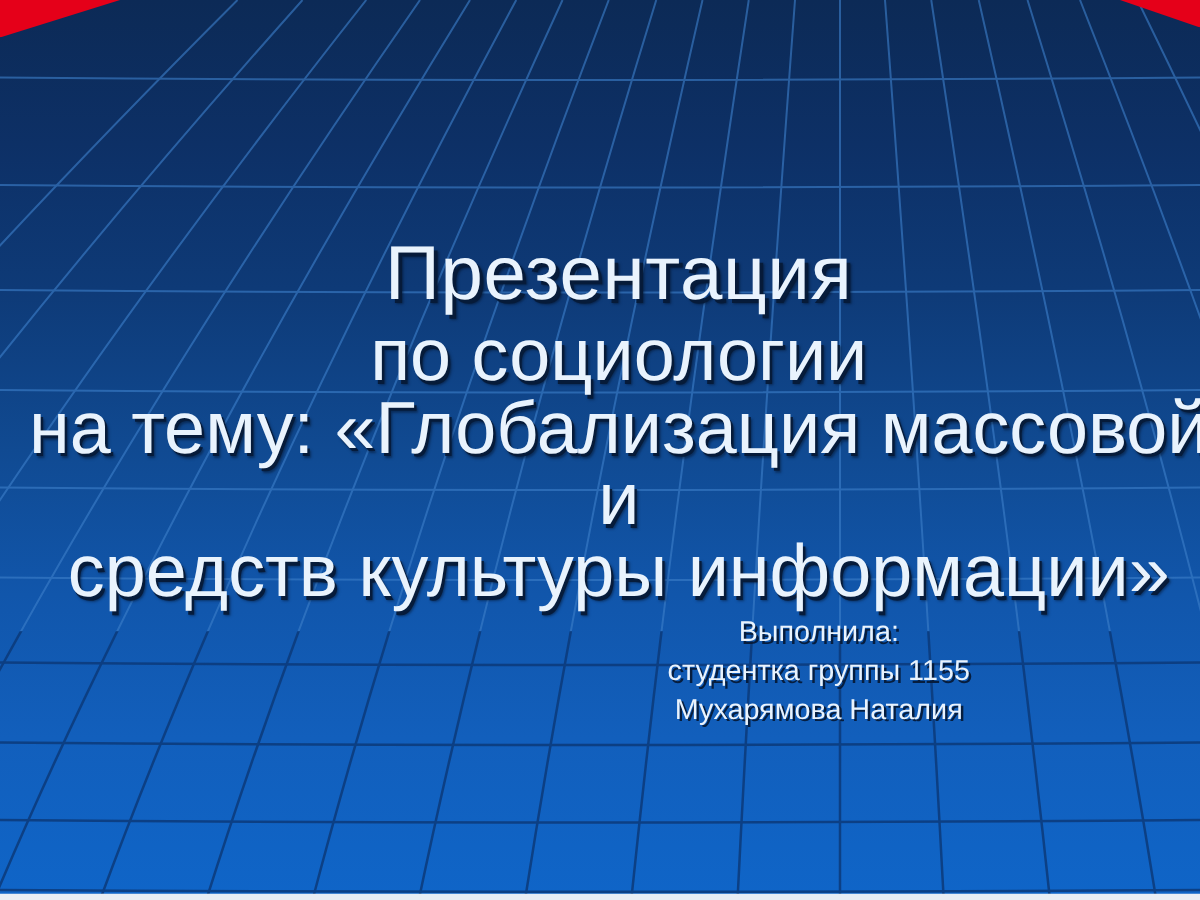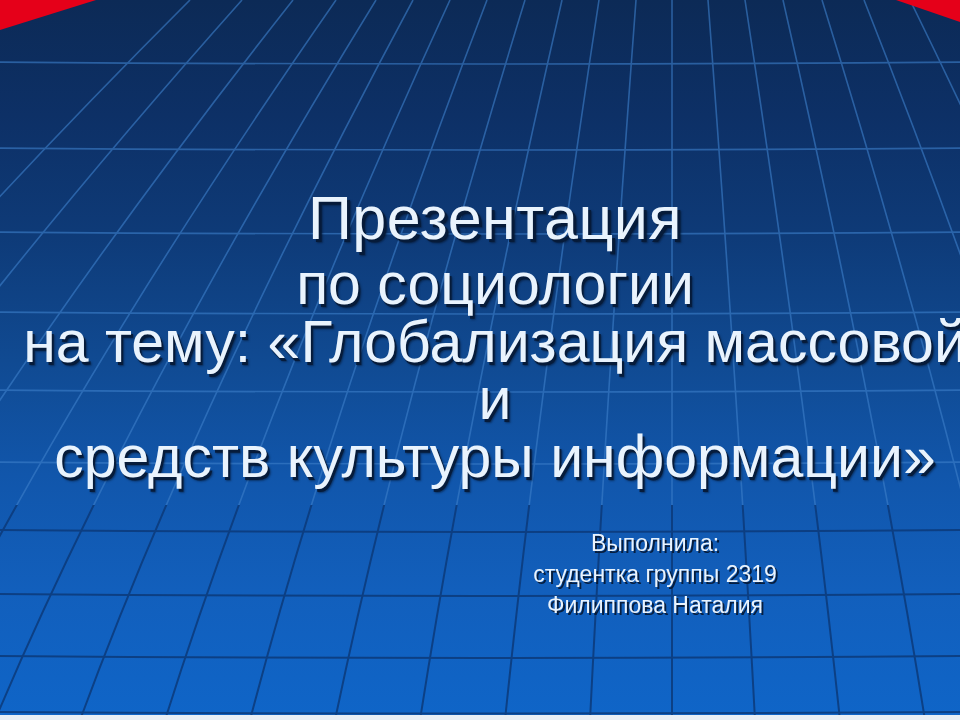--- a/index.html
+++ b/index.html
@@ -66,21 +66,21 @@
     letter-spacing: 0.5px;
   }
   .title-line-sub {
     font-size: 59px;
     line-height: 57.5px;
     font-weight: 400;
     text-shadow: 2px 3px 0 rgba(6, 26, 56, 0.95), 3px 4px 2px rgba(4, 18, 40, 0.5);
   }
   .subtitle-block {
     position: absolute;
-    top: 528px;
+    top: 490px;
     left: 360px;
     width: 590px;
     text-align: center;
     color: #e9f3fd;
   }
   .subtitle-line {
     font-size: 23px;
     line-height: 31px;
     font-weight: 400;
     text-shadow: 2px 2px 0 rgba(6, 26, 56, 0.95);
@@ -167,19 +167,19 @@
 
   <div class="title-block">
     <div class="title-line-main">Презентация</div>
     <div class="title-line-sub">по социологии</div>
     <div class="title-line-sub">на тему: «Глобализация массовой и</div>
     <div class="title-line-sub">средств культуры информации»</div>
   </div>
 
   <div class="subtitle-block">
     <div class="subtitle-line">Выполнила:</div>
-    <div class="subtitle-line">студентка группы 2319</div>
-    <div class="subtitle-line">Филиппова Наталия</div>
+    <div class="subtitle-line">студентка группы 1155</div>
+    <div class="subtitle-line">Мухарямова Наталия</div>
   </div>
 
   <div class="bottom-strip"></div>
 
 </div>
 
 </body></html>

